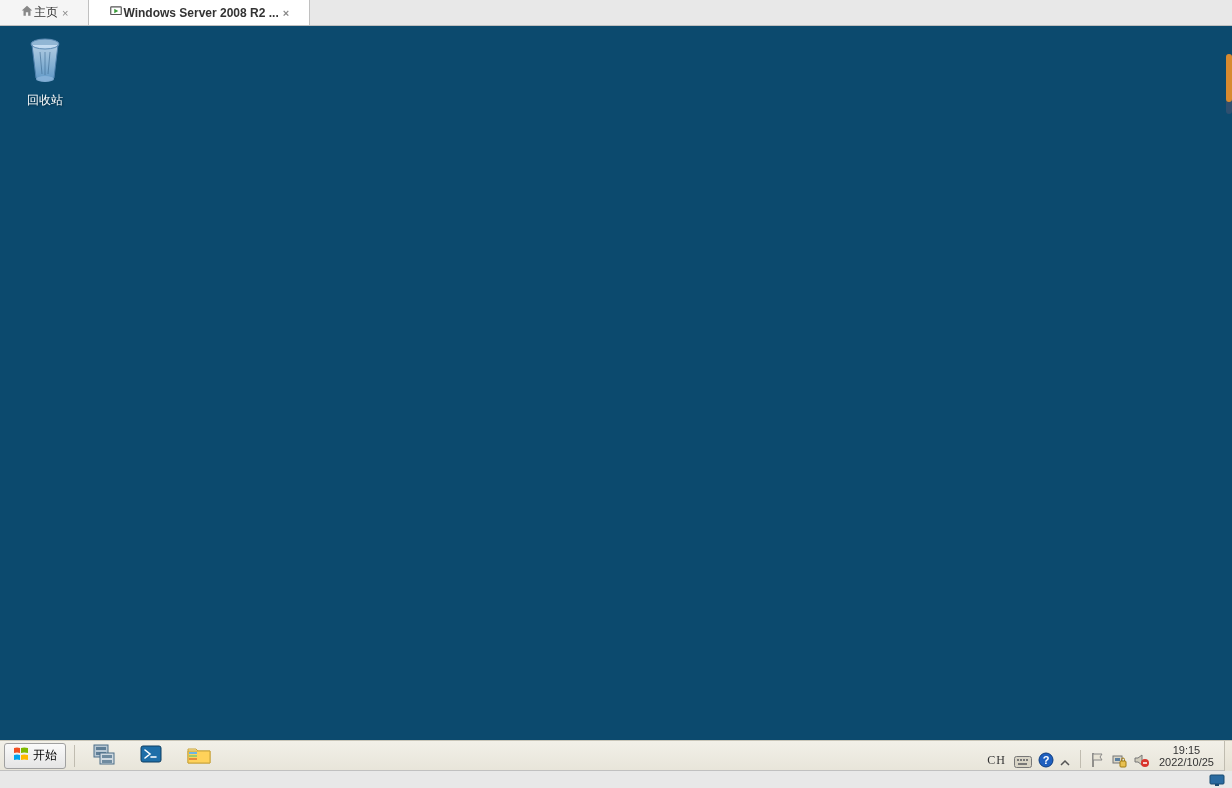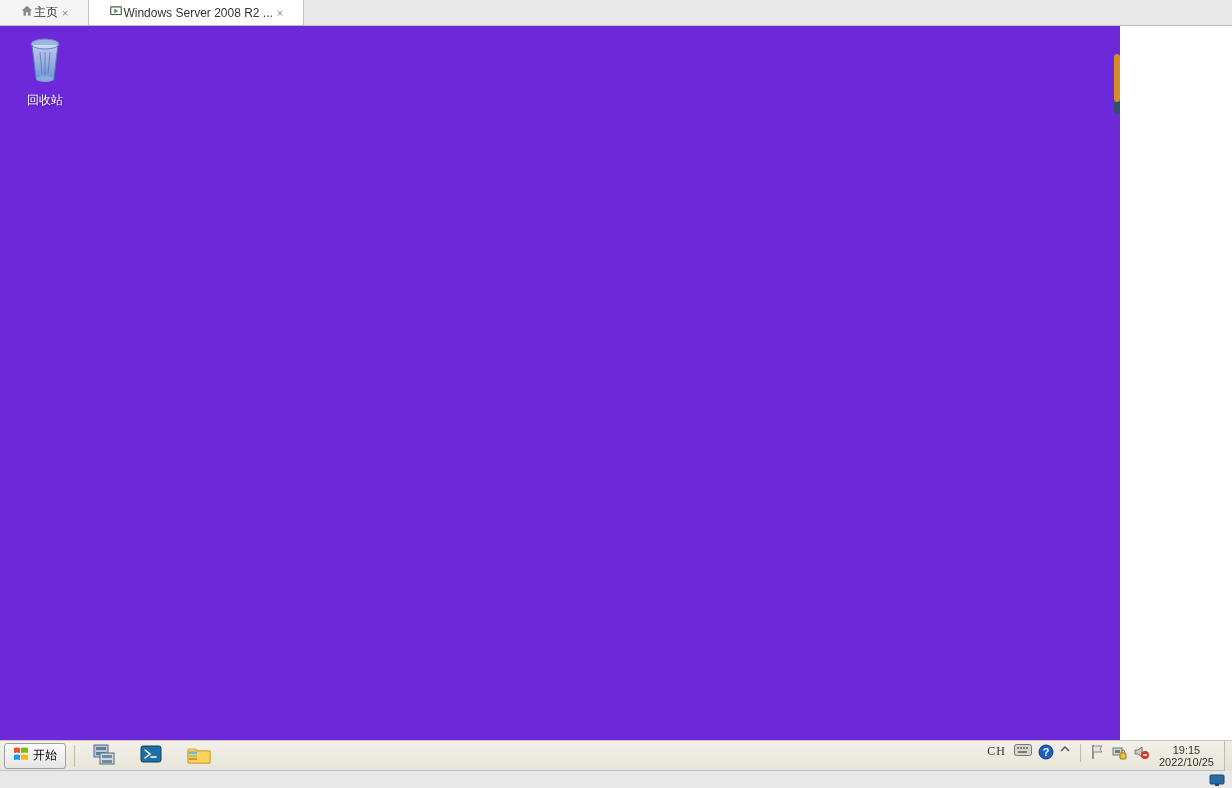--- a/index.html
+++ b/index.html
@@ -19,34 +19,34 @@
     padding: 0 20px;
     font-size: 12px;
     color: #333;
     border-right: 1px solid #c0c0c0;
     background: #f5f5f5;
     cursor: pointer;
     height: 100%;
   }
   .vm-tab.active {
     background: #ffffff;
-    font-weight: normal;
+    font-weight: bold;
   }
   .vm-tab .close-x {
     color: #888;
     font-size: 11px;
     margin-left: 4px;
   }
 
   
   .guest-viewport {
     position: relative;
     height: 714px;
-    width: 1120px;
-    background: #6d28d9;
+    width: 1232px;
+    background: #0c4a6e;
   }
   .guest-scrollbar-track {
     position: absolute;
     right: 0;
     top: 28px;
     width: 6px;
     height: 60px;
     background: #2f4f6f;
     border-radius: 3px;
   }
@@ -113,21 +113,21 @@
     align-items: center;
     justify-content: center;
     cursor: pointer;
     border-radius: 2px;
   }
 
   .spacer { flex: 1; }
 
   .tray {
     display: flex;
-    align-items: flex-start;
+    align-items: flex-end;
     gap: 6px;
     padding: 0 6px;
   }
   .tray-item {
     display: flex;
     align-items: center;
     justify-content: center;
     cursor: pointer;
     font-size: 11px;
     color: #333;

